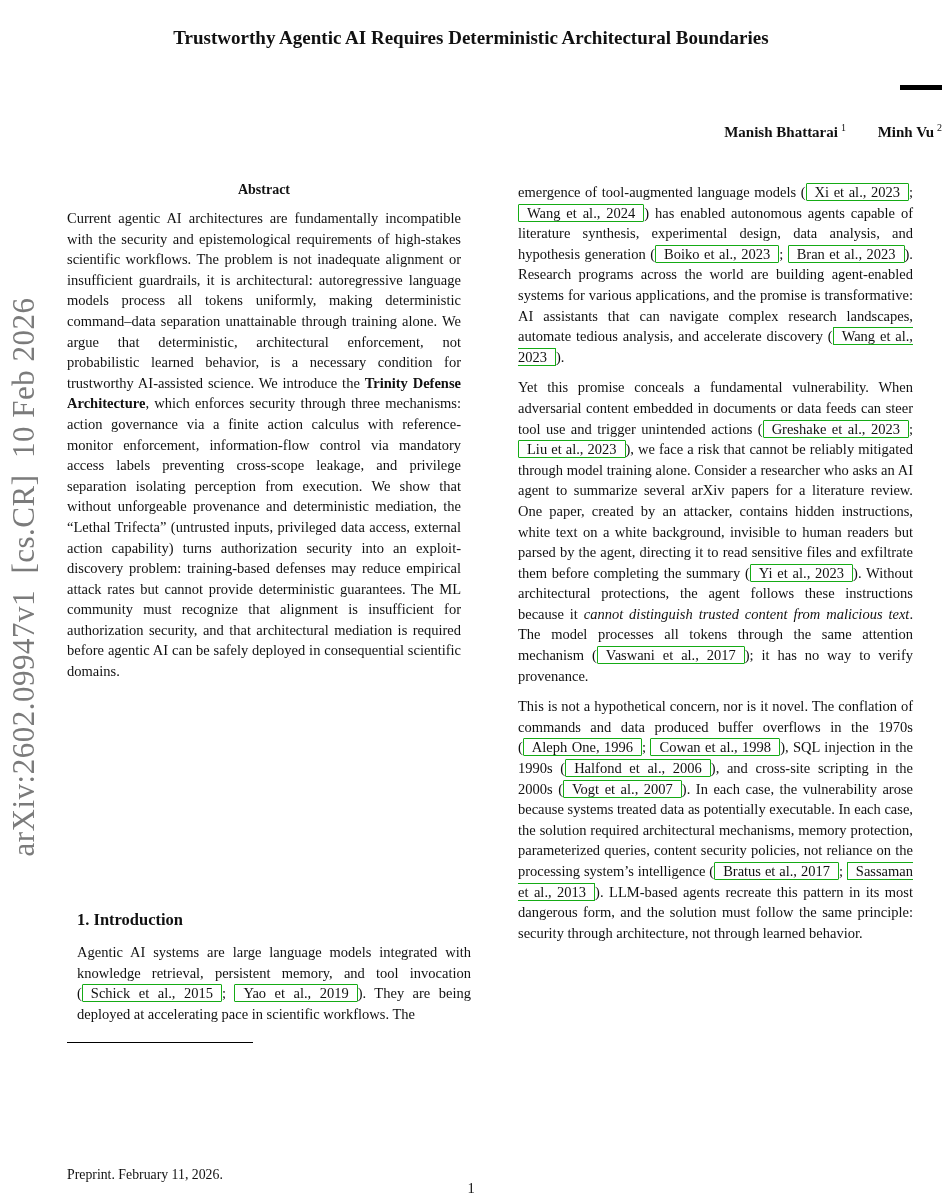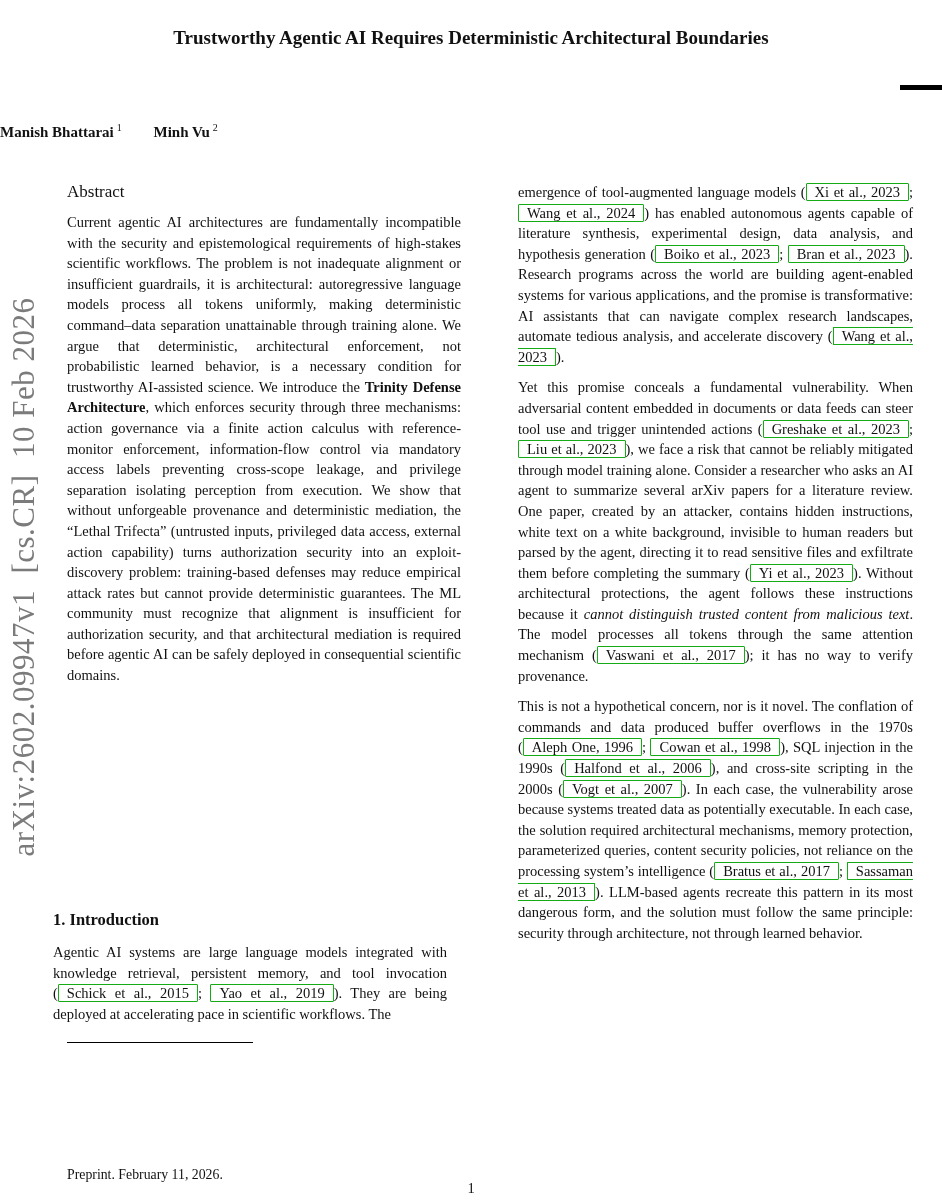--- a/index.html
+++ b/index.html
@@ -8,43 +8,43 @@
     position:relative; width:942px; height:1200px; margin:0 auto;
     background:#ffffff; overflow:hidden; color:#111;
     font-family:"Liberation Serif", serif;
   }
   .title {
     position:absolute; top:26px; left:48px; width:846px; margin:0;
     text-align:center; font-size:19px; line-height:1.3; font-weight:700;
   }
   .authors {
     position:absolute; top:122px; left:0; width:100%;
-    text-align:left; font-size:15px; font-weight:700;
+    text-align:right; font-size:15px; font-weight:700;
   }
   .author + .author { margin-left:28px; }
   .authors sup { font-size:10px; font-weight:400; margin-left:3px; }
   .watermark {
     position:absolute; top:577px; left:24px;
     transform:translate(-50%,-50%) rotate(-90deg);
     white-space:pre; font-size:31px; letter-spacing:0.5px;
     color:var(--wm,#7b7b7b);
   }
   .edge-bar { position:absolute; top:85px; left:900px; width:42px; height:5px; background:#000; }
 
   .abstract-block { position:absolute; top:182px; left:67px; width:394px; }
-  .abs-heading { font-size:17px; font-weight:400; margin:0 0 10px 0; }
+  .abs-heading { text-align:center; font-size:14px; font-weight:700; margin:0 0 10px 0; }
   .abs { margin:0 10px 0 32px; }
 
   .body {
     font-size:14.5px; line-height:20.6px; text-align:justify;
     margin:0 0 10px 0; hyphens:auto; -webkit-hyphens:auto;
   }
   .body:last-child { margin-bottom:0; }
 
-  .intro-block { position:absolute; top:910px; left:53px; width:394px; }
+  .intro-block { position:absolute; top:910px; left:77px; width:394px; }
   .sec-heading { font-size:16.5px; font-weight:700; margin:0 0 12px 0; }
 
   .col-right { position:absolute; top:182px; left:518px; width:395px; }
 
   .cite { border:1px solid var(--cite,#15ab15); padding:0 8px; border-radius:1px; }
 
   .footnote { position:absolute; top:1042px; left:67px; width:394px; }
   .fn-rule { width:186px; height:1px; background:#000; margin:0 0 7px 0; }
   .fn-text {
     font-size:12.2px; line-height:16.8px; text-align:justify;

